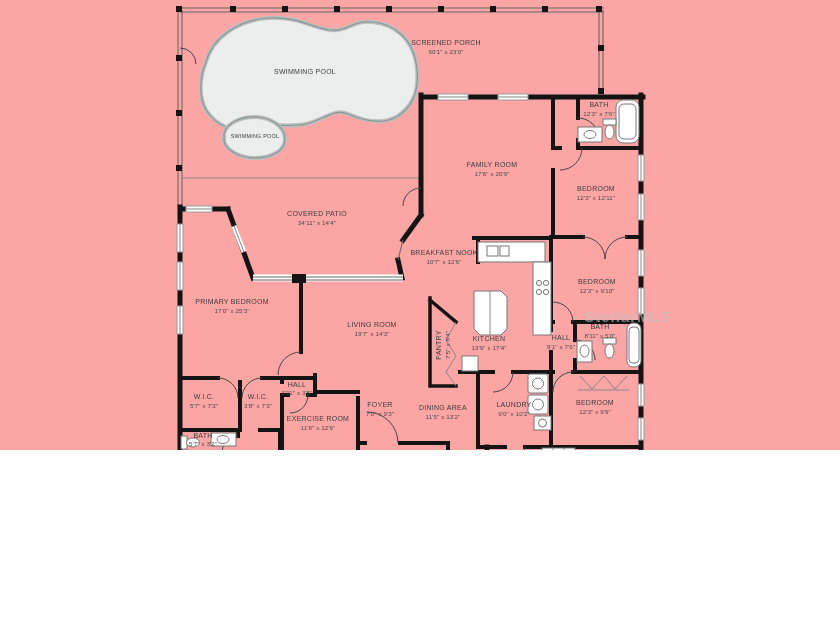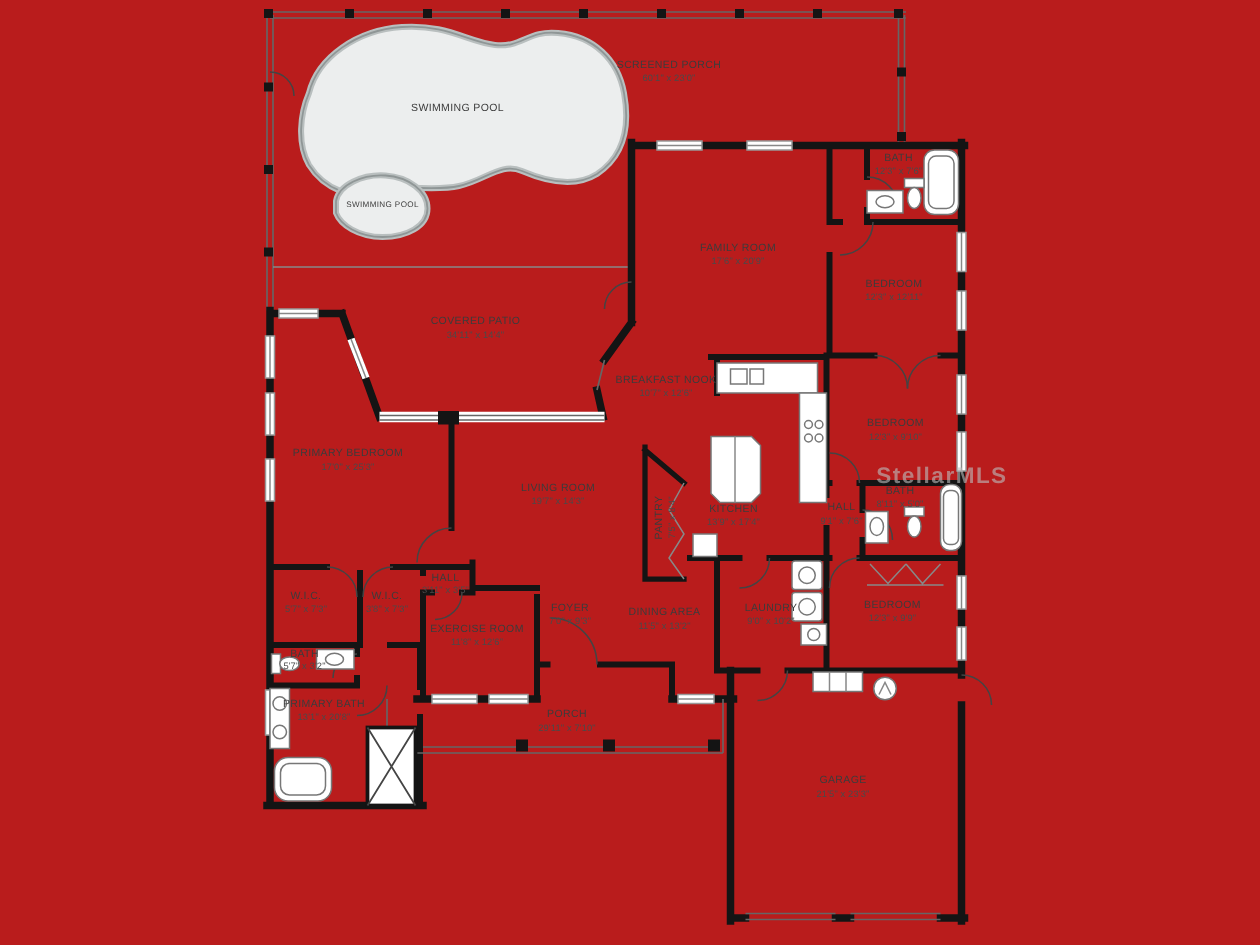--- a/index.html
+++ b/index.html
@@ -1,16 +1,16 @@
 <!DOCTYPE html>
 <html><head>
 <meta charset="utf-8">
 <style>
   html,body{margin:0;padding:0;background:#ffffff;}
-  .stage{position:relative;width:840px;height:630px;background:#b91c1c;overflow:hidden;
+  .stage{position:relative;width:840px;height:450px;background:#fca5a5;overflow:hidden;
          font-family:"Liberation Sans", sans-serif;}
   svg{display:block;}
   .rn{font-family:"Liberation Sans",sans-serif;font-size:7px;fill:#3c3c3c;text-anchor:middle;letter-spacing:.25px;}
   .rd{font-family:"Liberation Sans",sans-serif;font-size:6.2px;fill:#4a4a4a;text-anchor:middle;letter-spacing:.1px;}
   .rn.small{font-size:5.4px;}
   .wm{font-family:"Liberation Sans",sans-serif;font-size:15px;font-weight:700;letter-spacing:1px;
       fill:#bcbfbf;opacity:.6;text-anchor:middle;}
   .wallx{stroke:#141414;stroke-width:5;fill:none;stroke-linecap:square;}
   .walli{stroke:#141414;stroke-width:4;fill:none;stroke-linecap:square;}
   .wallp{stroke:#141414;stroke-width:3.5;fill:none;stroke-linecap:square;}

